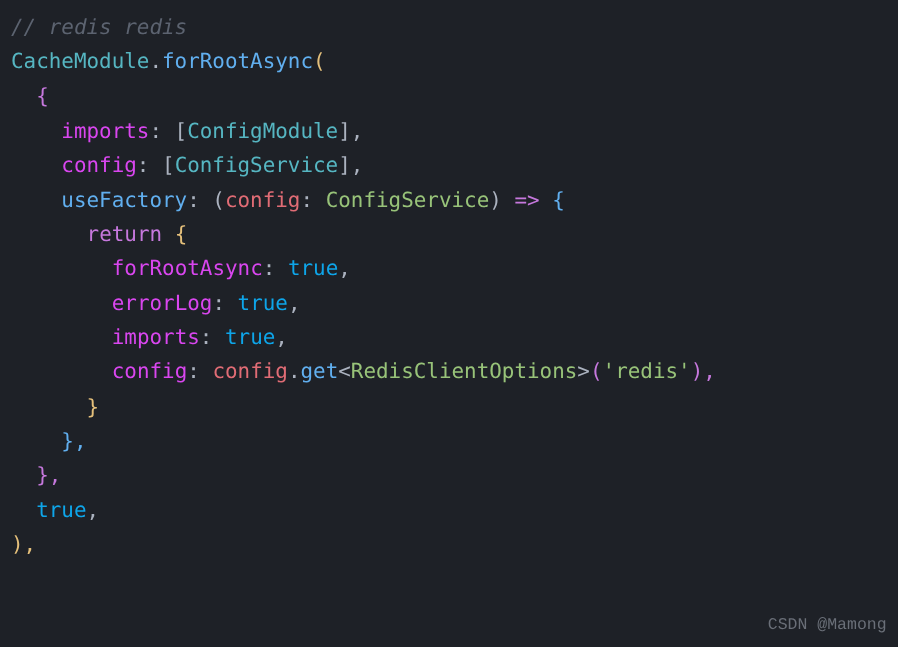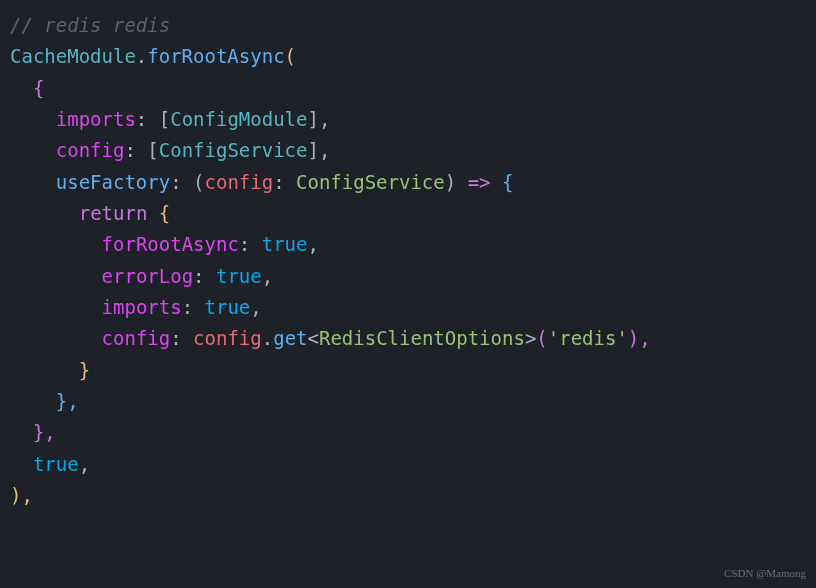--- a/index.html
+++ b/index.html
@@ -31,23 +31,23 @@
   .c-brace-y { color: #e5c07b; }
   .c-brace-p { color: #c678dd; }
   .c-brace-b { color: #61afef; }
   .guide {
     color: #3e4451;
   }
   .watermark {
     position: absolute;
     bottom: 6px;
     right: 10px;
-    font-size: 11px;
+    font-size: 15px;
     color: #6a6f78;
-    font-family: Liberation Serif, serif;
+    font-family: Liberation Mono, monospace;
   }
 </style>
 </head>
 <body>
 
 <pre><span class="c-comment">// redis redis</span>
 <span class="c-class">CacheModule</span><span class="c-punc">.</span><span class="c-method">forRootAsync</span><span class="c-brace-y">(</span>
 <span class="guide"> </span> <span class="c-brace-p">{</span>
 <span class="guide"> </span>   <span class="c-prop">imports</span><span class="c-punc">: [</span><span class="c-class">ConfigModule</span><span class="c-punc">],</span>
 <span class="guide"> </span>   <span class="c-prop">config</span><span class="c-punc">: [</span><span class="c-class">ConfigService</span><span class="c-punc">],</span>

